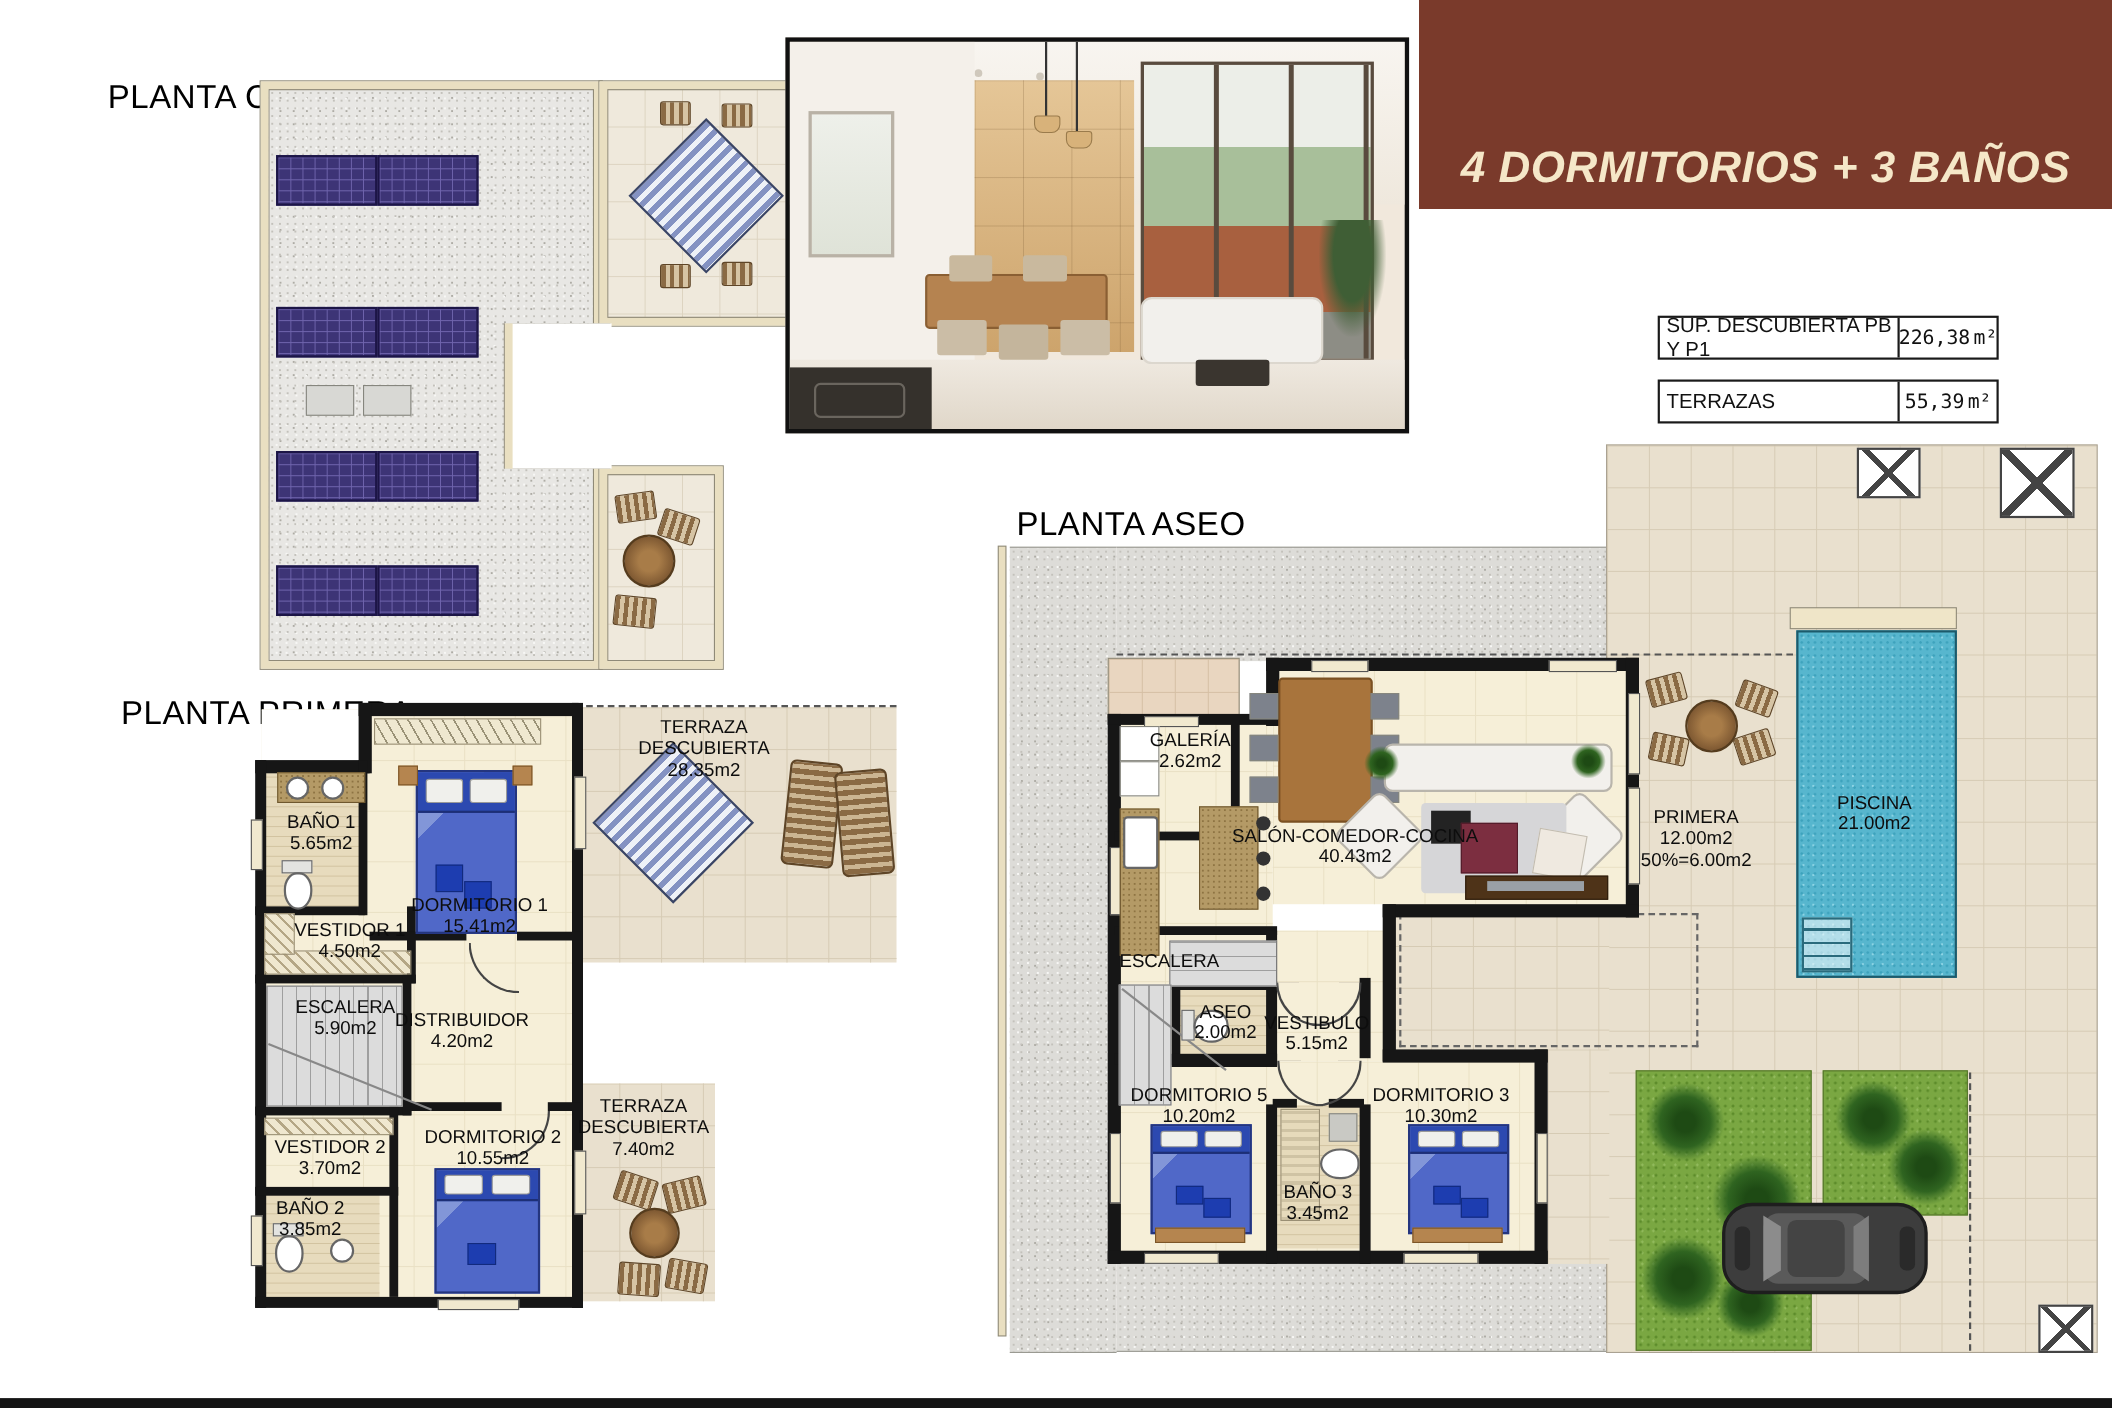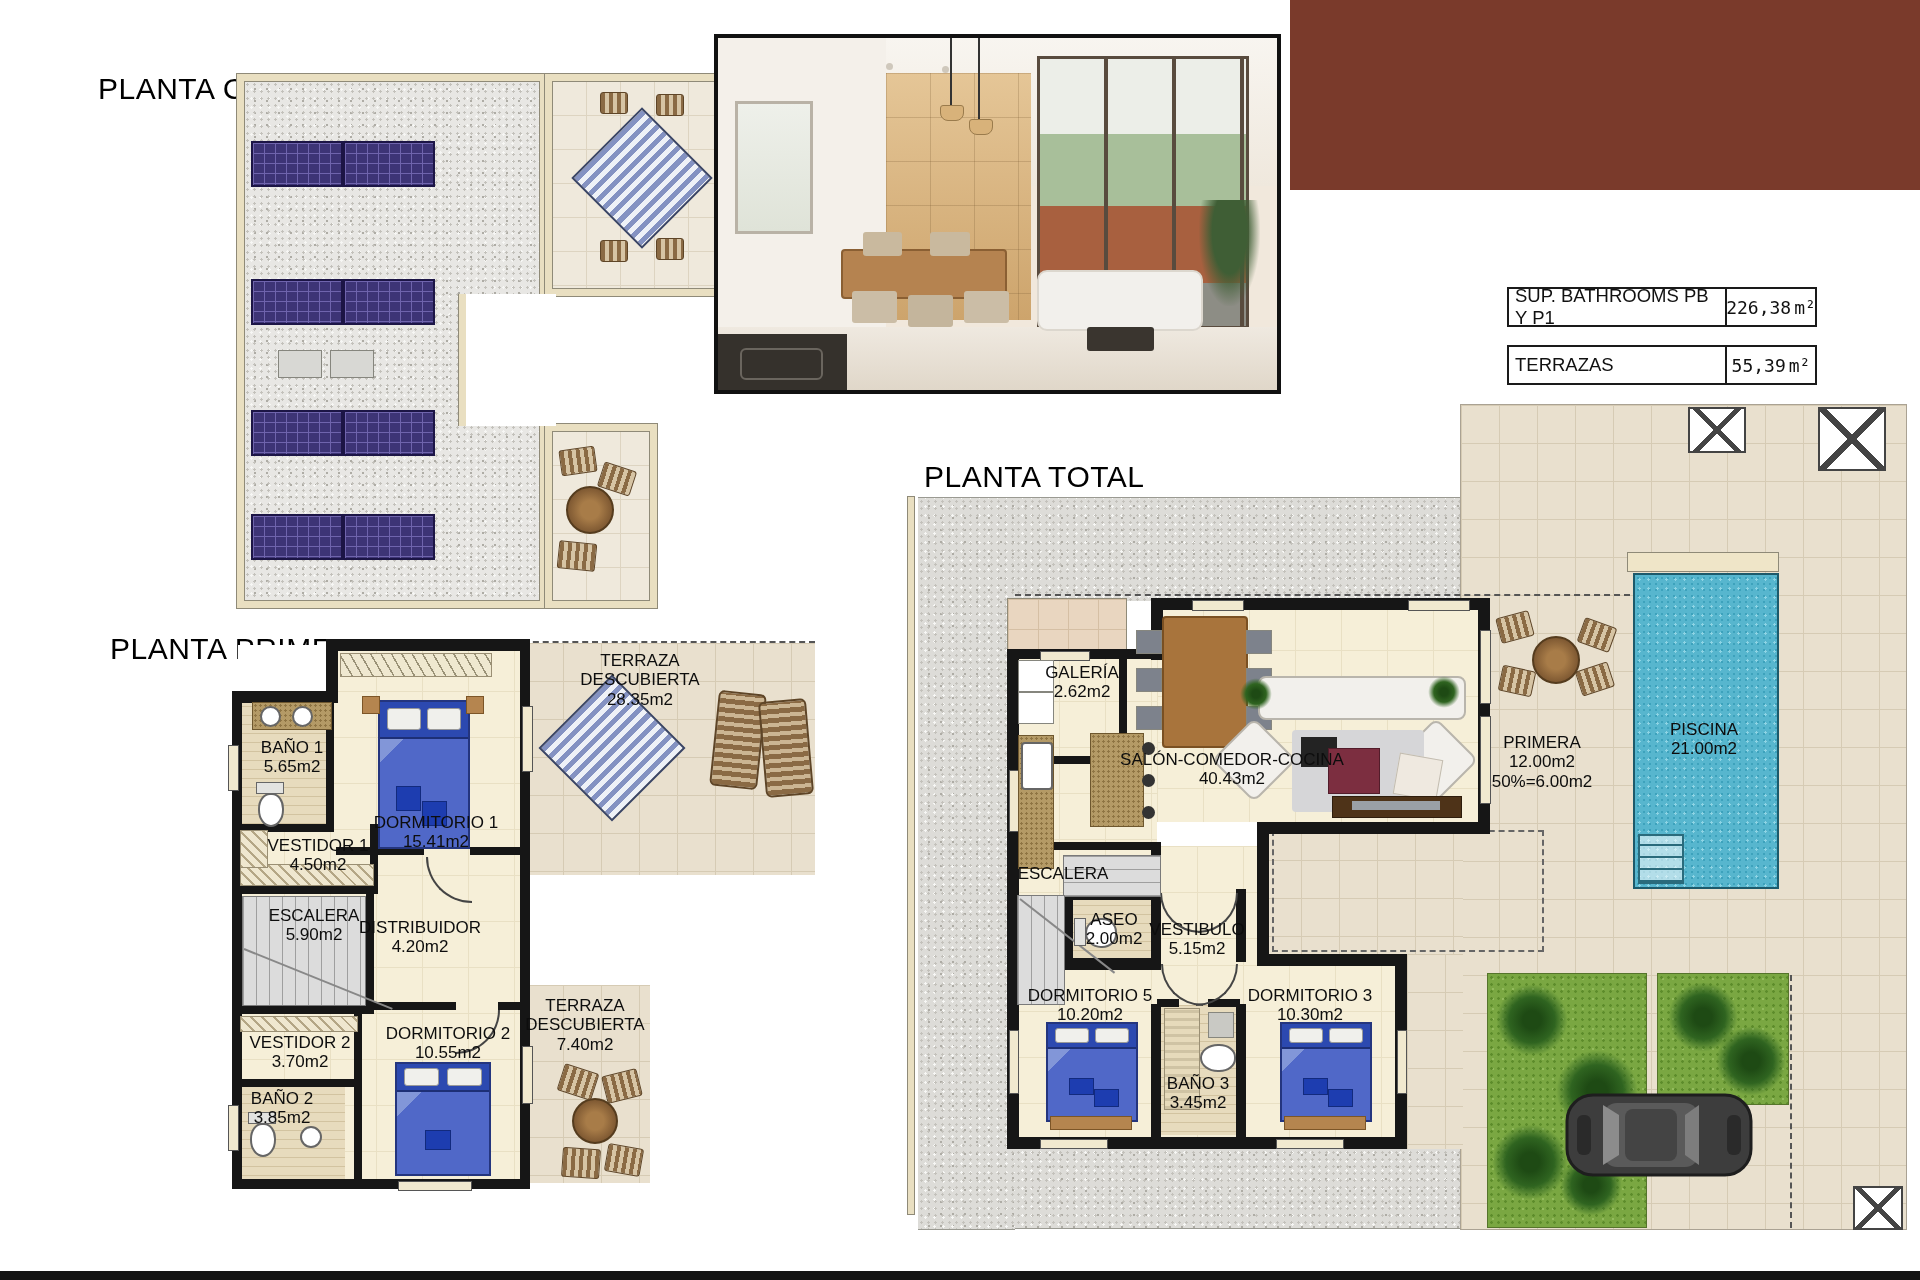--- a/index.html
+++ b/index.html
@@ -147,25 +147,26 @@
     <div class="abs" style="left:26%;top:55%;width:7%;height:7%;background:#c9b99e;border-radius:3px"></div>
     <div class="abs" style="left:38%;top:55%;width:7%;height:7%;background:#c9b99e;border-radius:3px"></div>
     <div class="abs" style="left:57%;top:66%;width:29%;height:16%;background:#f2f0ec;border:2px solid #dcd7ce;border-radius:10px"></div>
     <div class="abs" style="left:66%;top:82%;width:12%;height:7%;background:#3a352f;border-radius:3px"></div>
     <div class="abs" style="left:86%;top:46%;width:11%;height:30%;background:radial-gradient(ellipse at 50% 30%,#3f5e35 40%,rgba(63,94,53,0) 72%)"></div>
     <div class="abs" style="left:0;top:84%;width:23%;height:16%;background:#35312c"></div>
     <div class="abs" style="left:4%;top:88%;width:14%;height:8%;border:2px solid #6a655e;border-radius:6px"></div>
   </div>
 
   <div id="banner" style="background:#7a3a2b;color:#f5e7c8">
+    <div>4 DORMITORIOS + 3 BAÑOS</div>
   </div>
 
 
   <div class="srow" style="top:287px">
-    <div class="sl">SUP. BATHROOMS PB Y P1</div>
+    <div class="sl">SUP. DESCUBIERTA PB Y P1</div>
     <div class="sv">
       <span>226,38</span>
       <span>m²</span>
     </div>
   </div>
   <div class="srow" style="top:345px">
     <div class="sl">TERRAZAS</div>
     <div class="sv">
       <span>55,39</span>
       <span>m²</span>
@@ -301,21 +302,21 @@
   <div class="lbl" style="left:448px;top:1024px">
     <div>DORMITORIO 2</div>
       <div>10.55m2</div>
   </div>
   <div class="lbl" style="left:585px;top:996px">
     <div>TERRAZA</div>
       <div>DESCUBIERTA</div>
       <div>7.40m2</div>
   </div>
 
-  <div class="plan-title" style="left:924px;top:460px">PLANTA TOTAL</div>
+  <div class="plan-title" style="left:924px;top:460px">PLANTA ASEO</div>
 
   <div class="abs creamwall" style="left:908px;top:497px;width:6px;height:717px;background:#e9dfc1;border:none;box-shadow:0 0 0 1px #8f8a78"></div>
   <div class="abs gravel" style="left:918px;top:497px;width:97px;height:731px;border-top:1px solid #9a9a92;border-bottom:1px solid #9a9a92"></div>
   <div class="abs gravel" style="left:1015px;top:497px;width:445px;height:103px;border-top:1px solid #9a9a92"></div>
   <div class="abs gravel" style="left:1015px;top:1135px;width:445px;height:93px;border-bottom:1px solid #9a9a92"></div>
   <div class="abs tiles" style="left:1460px;top:404px;width:445px;height:824px;border:1px solid #aaa293"></div>
   <div class="abs tiles" style="left:1263px;top:822px;width:200px;height:143px"></div>
   <div class="abs tiles" style="left:1407px;top:954px;width:56px;height:195px"></div>
   <div class="abs dashT" style="left:1015px;top:594px;width:615px;height:0"></div>
   <div class="abs dashL" style="left:1790px;top:975px;width:0;height:253px"></div>

